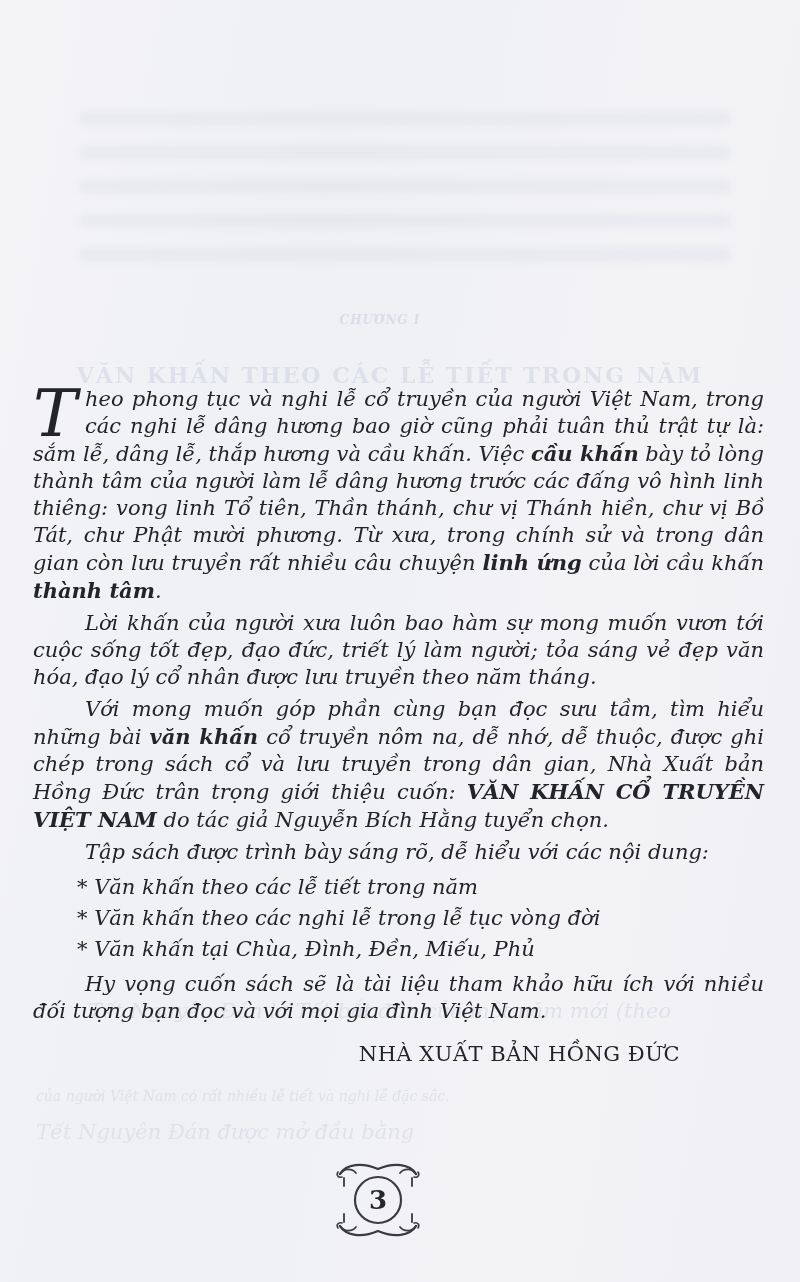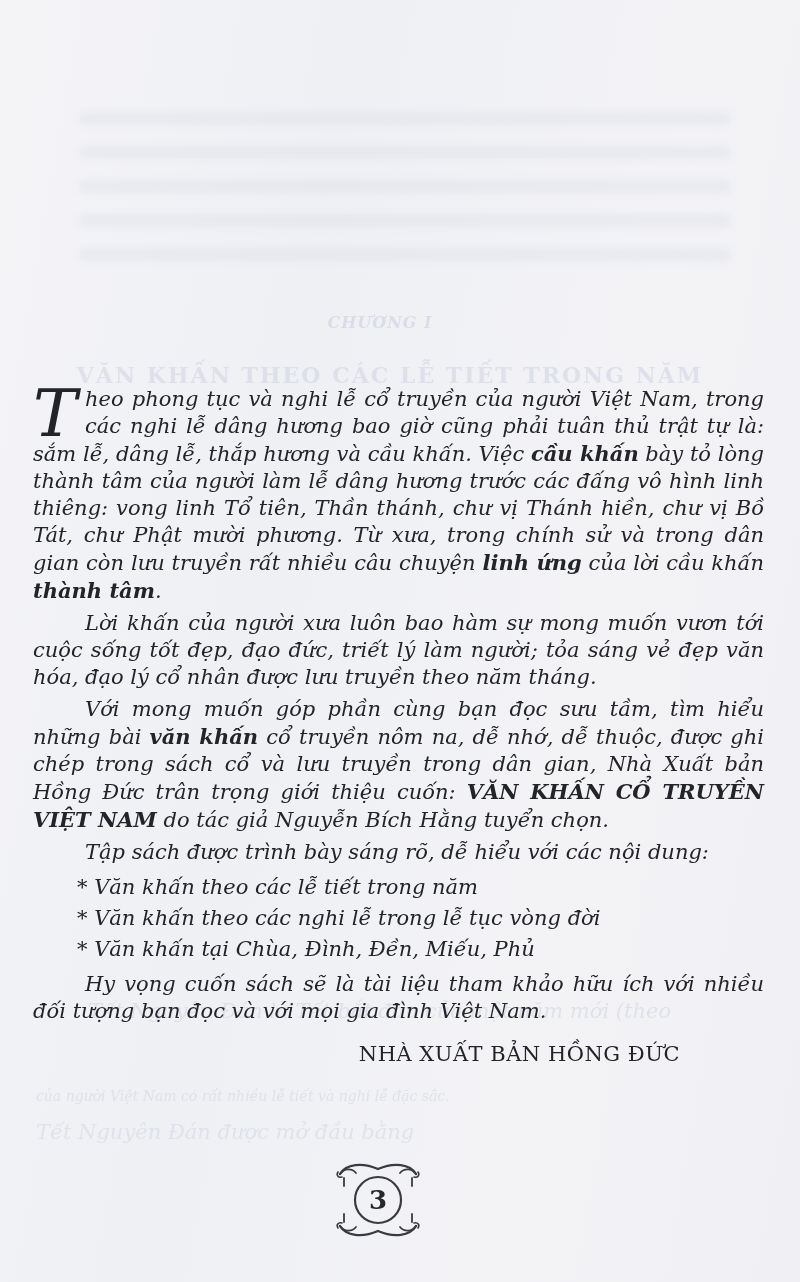--- a/index.html
+++ b/index.html
@@ -23,21 +23,21 @@
   .title {
     position:absolute; top:283px; left:0; width:760px;
     text-align:center; font-size:31px; font-weight:bold;
     letter-spacing:2px; margin:0; color:#1d1e24;
   }
   .ghost {
     position:absolute; color:#ccd0e0; opacity:0.6;
     filter:blur(0.6px); white-space:nowrap;
   }
   .g-chapter  { top:313px; left:0; width:760px; text-align:center;
-                font-style:italic; font-weight:bold; font-size:16px; letter-spacing:1px; }
+                font-style:italic; font-weight:bold; font-size:12px; letter-spacing:1px; }
   .g-heading  { top:362px; left:0; width:780px; text-align:center;
                 font-weight:bold; font-size:22px; letter-spacing:2px; opacity:0.5; }
   .g-tet      { top:938px; left:0; width:700px; text-align:center;
                 font-weight:bold; font-size:20px; letter-spacing:1px; opacity:0.45; }
   .g-line1    { top:999px;  left:88px; font-style:italic; font-size:21px; opacity:0.5; }
   .g-line2    { top:1088px; left:36px; font-style:italic; font-size:14px; opacity:0.5; }
   .g-line3    { top:1120px; left:36px; font-style:italic; font-size:21px; opacity:0.45; }
 
   .body-block {
     position:absolute; top:386px; left:33px; width:731px;

